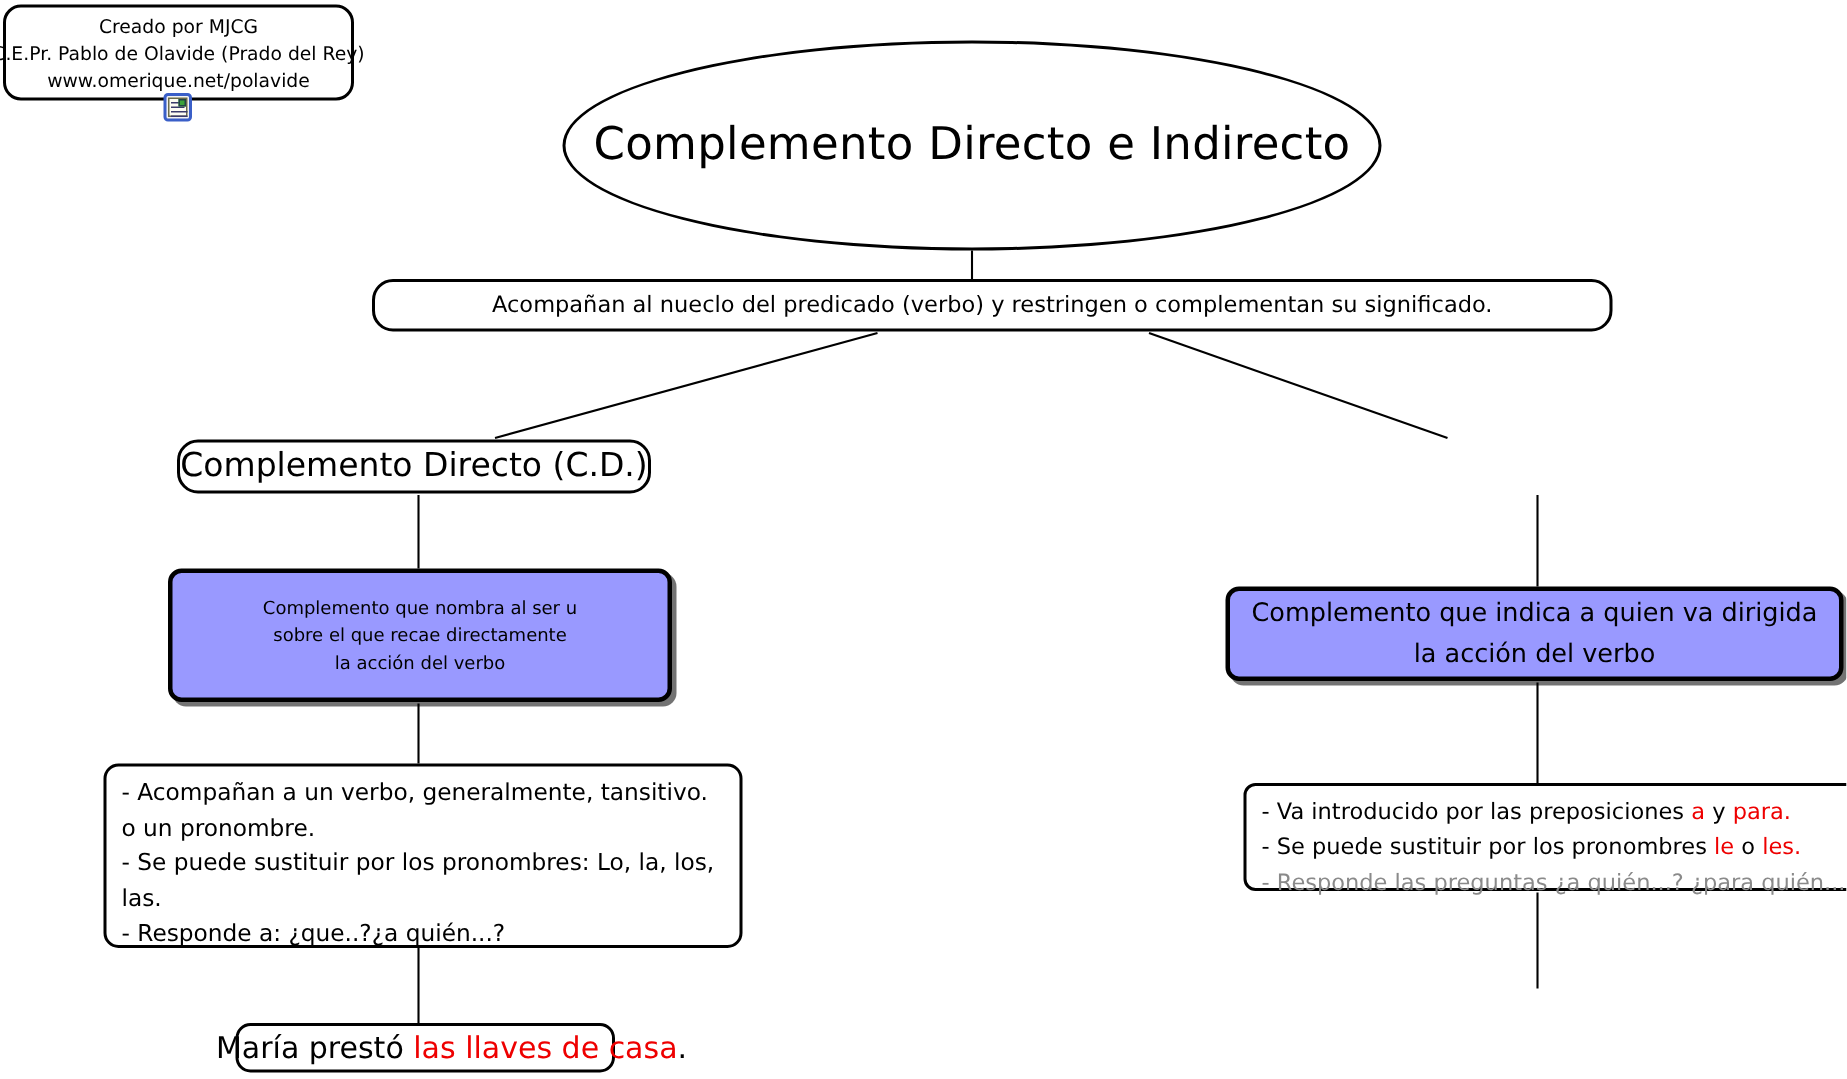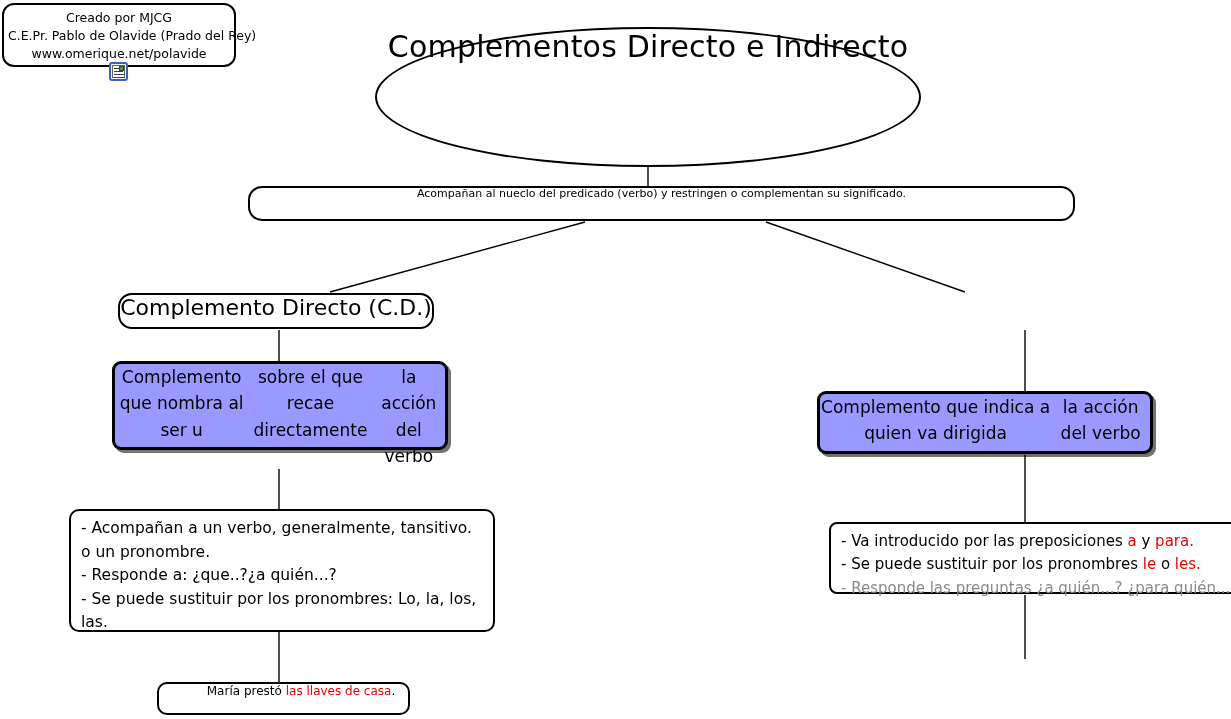--- a/index.html
+++ b/index.html
@@ -25,20 +25,21 @@
     width: 1231px;
     height: 719px;
     pointer-events: none;
   }
   .node {
     position: absolute;
     box-sizing: border-box;
     border: 2px solid #000000;
     background: #ffffff;
     display: flex;
+    align-items: center;
     justify-content: center;
     text-align: center;
     color: #000000;
     line-height: 1.18;
   }
   .rounded { border-radius: 14px; }
 
   
   #credit-box {
     left: 2px;
@@ -103,21 +104,21 @@
     letter-spacing: 0.2px;
     white-space: nowrap;
   }
 
   
   #subtitle-box {
     left: 248px;
     top: 186px;
     width: 827px;
     height: 35px;
-    font-size: 11px;
+    font-size: 15px;
     white-space: nowrap;
   }
 
   
   #cd-box {
     left: 118px;
     top: 293px;
     width: 316px;
     height: 36px;
     font-size: 22px;
@@ -134,34 +135,34 @@
 
   
   .purple {
     background: #9999ff;
     border: 3px solid #000000;
     border-radius: 9px;
     box-shadow: 3px 3px 0 rgba(0,0,0,0.55);
   }
   #cd-def {
     left: 112px;
-    top: 361px;
+    top: 379px;
     width: 336px;
     height: 89px;
-    font-size: 17px;
-    flex-direction: row;
+    font-size: 12px;
+    flex-direction: column;
     line-height: 1.55;
   }
   #ci-def {
     left: 817px;
     top: 391px;
-    width: 336px;
+    width: 412px;
     height: 63px;
     font-size: 17px;
-    flex-direction: row;
+    flex-direction: column;
     line-height: 1.55;
   }
 
   
   .detail {
     align-items: flex-start;
     justify-content: flex-start;
     text-align: left;
     flex-direction: column;
     padding: 6px 10px;
@@ -187,21 +188,21 @@
   #ci-detail .row { white-space: nowrap; }
   .muted { color: #8a8a8a; }
   .red { color: #ee0000; }
 
   
   #cd-example {
     left: 157px;
     top: 682px;
     width: 253px;
     height: 33px;
-    font-size: 12px;
+    font-size: 20px;
     border-radius: 10px;
     white-space: nowrap;
     padding-left: 35px;
   }
   #ci-example {
     left: 861px;
     top: 659px;
     width: 335px;
     height: 33px;
     font-size: 16px;
@@ -243,42 +244,42 @@
     <div class="sheet">
       <span class="ln" style="top:2px;width:7px;"></span>
       <span class="ln" style="top:5px;width:9px;"></span>
       <span class="ln" style="top:8px;width:11px;"></span>
       <span class="ln" style="top:11px;width:11px;"></span>
       <span class="pic"></span>
     </div>
   </div>
 
   <div class="node" id="title-ellipse">
-    <span>Complementos Directo e Indirecto</span>
+    <span>Complemento Directo e Indirecto</span>
   </div>
 
   <div class="node rounded" id="subtitle-box">
     <span>Acompañan al nueclo del predicado (verbo) y restringen o complementan su significado.</span>
   </div>
 
   <div class="node rounded" id="cd-box">
     <span>Complemento Directo (C.D.)</span>
   </div>
 
   <div class="node purple" id="cd-def">
     <span>Complemento que nombra al ser u</span>
     <span>sobre el que recae directamente</span>
     <span>la acción del verbo</span>
   </div>
 
   <div class="node rounded detail" id="cd-detail">
     <span class="row">- Acompañan a un verbo, generalmente, tansitivo.</span>
     <span class="row">o un pronombre.</span>
+    <span class="row">- Se puede sustituir por los pronombres: Lo, la, los, las.</span>
     <span class="row">- Responde a: ¿que..?¿a quién...?</span>
-    <span class="row">- Se puede sustituir por los pronombres: Lo, la, los, las.</span>
   </div>
 
   <div class="node rounded" id="cd-example">
     <span><span>María prestó </span><span class="red">las llaves de casa</span><span>.</span></span>
   </div>
 
 
   <div class="node purple" id="ci-def">
     <span>Complemento que indica a quien va dirigida</span>
     <span>la acción del verbo</span>

